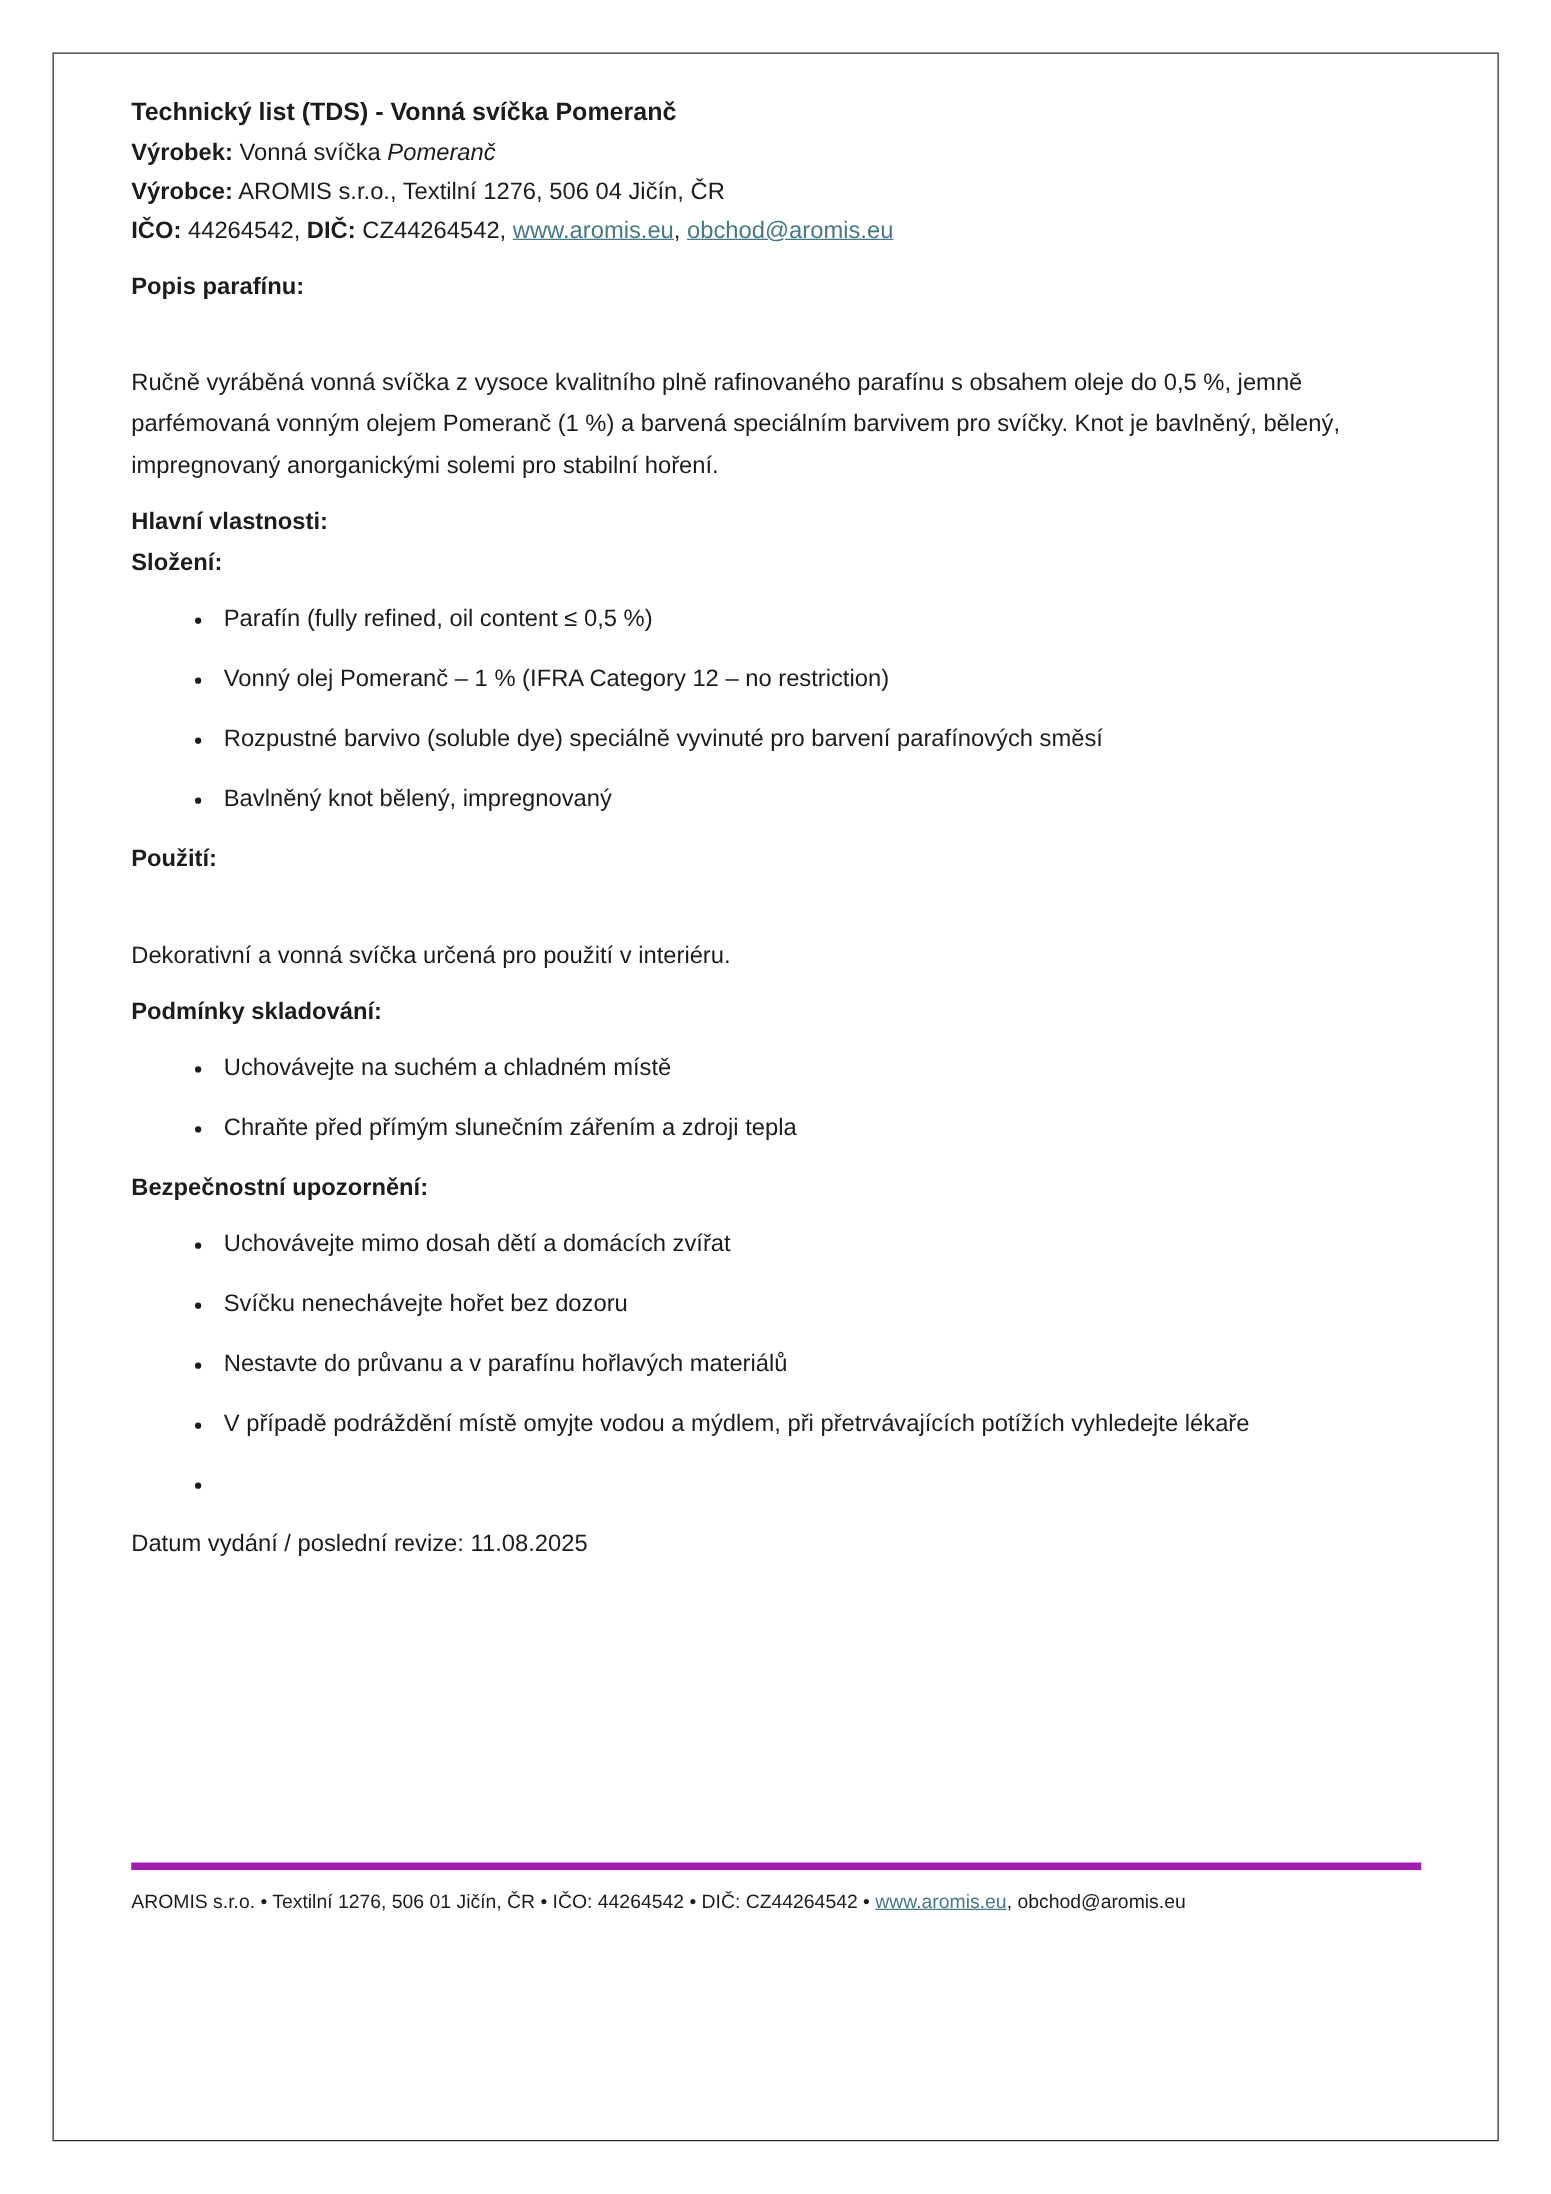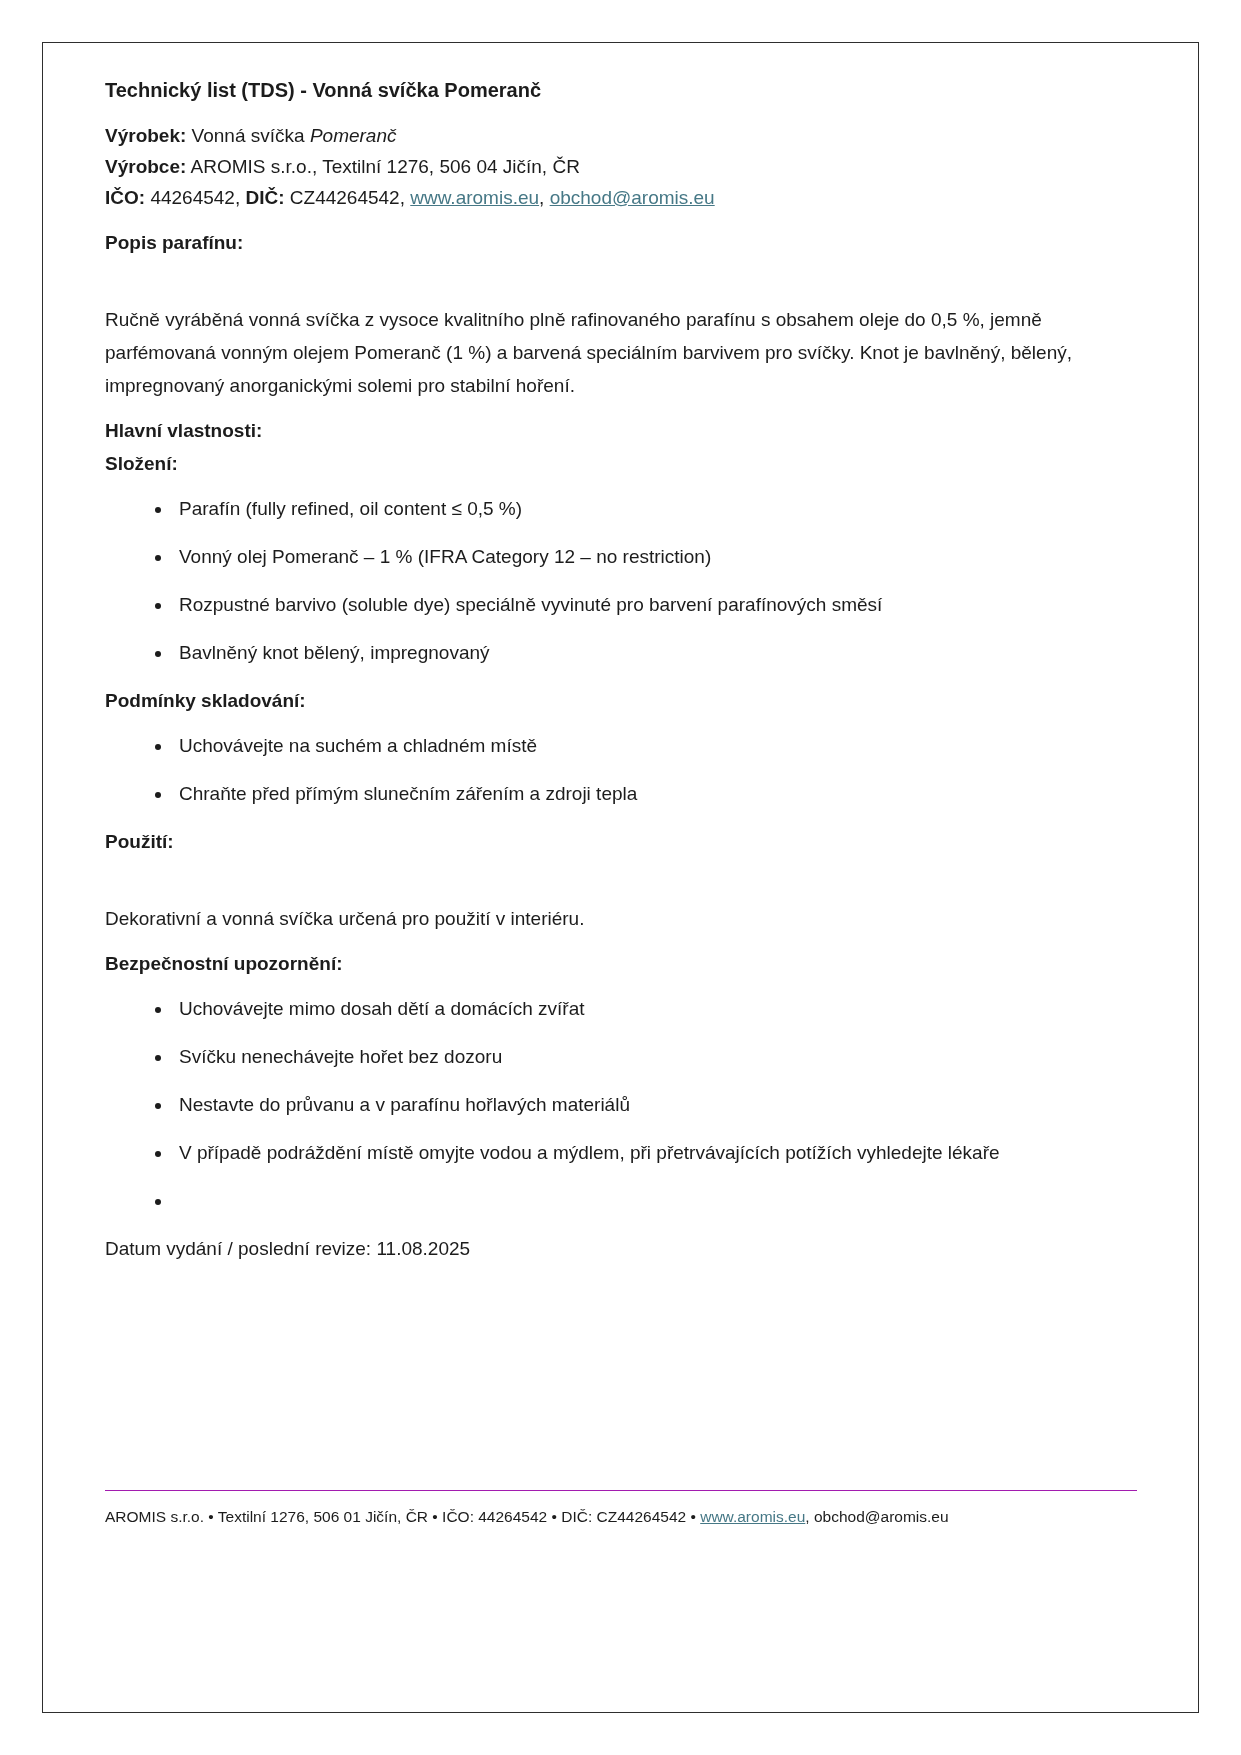--- a/index.html
+++ b/index.html
@@ -31,21 +31,20 @@
     left: 105px;
     top: 74px;
     width: 1032px;
     font-size: 19px;
     line-height: 33px;
   }
   .doc-title {
     font-size: 20px;
     font-weight: bold;
     line-height: 33px;
-    margin-bottom: 13px;
   }
   .info-block { margin-bottom: 13px; }
   .info-block p { line-height: 31px; }
   .section-heading {
     font-size: 19px;
     font-weight: bold;
     line-height: 33px;
   }
   p.body-text { margin-bottom: 12px; margin-top: 44px; }
   strong.inline-label { font-weight: bold; }
@@ -63,21 +62,21 @@
     margin-bottom: 15px;
     min-height: 33px;
     padding-left: 6px;
   }
   .revision-line { margin-top: 14px; }
   .footer {
     position: absolute;
     left: 105px;
     top: 1490px;
     width: 1032px;
-    border-top: 1px solid #a21caf;
+    border-top: 6px solid #a21caf;
     padding-top: 15px;
     font-size: 15.5px;
     line-height: 22px;
     color: #1c1c1c;
   }
 </style>
 </head>
 <body>
 
 <div class="page">
@@ -112,30 +111,30 @@
       <h2 class="section-heading">Složení:</h2>
       <ul class="bullet-list">
         <li>Parafín (fully refined, oil content ≤ 0,5 %)</li>
         <li>Vonný olej Pomeranč – 1 % (IFRA Category 12 – no restriction)</li>
         <li>Rozpustné barvivo (soluble dye) speciálně vyvinuté pro barvení parafínových směsí</li>
         <li>Bavlněný knot bělený, impregnovaný</li>
       </ul>
     </div>
 
     <div>
+      <h2 class="section-heading">Použití:</h2>
+      <p class="body-text">Dekorativní a vonná svíčka určená pro použití v interiéru.</p>
+    </div>
+
+    <div>
       <h2 class="section-heading">Podmínky skladování:</h2>
       <ul class="bullet-list">
         <li>Uchovávejte na suchém a chladném místě</li>
         <li>Chraňte před přímým slunečním zářením a zdroji tepla</li>
       </ul>
-    </div>
-
-    <div>
-      <h2 class="section-heading">Použití:</h2>
-      <p class="body-text">Dekorativní a vonná svíčka určená pro použití v interiéru.</p>
     </div>
 
     <div>
       <h2 class="section-heading">Bezpečnostní upozornění:</h2>
       <ul class="bullet-list">
         <li>Uchovávejte mimo dosah dětí a domácích zvířat</li>
         <li>Svíčku nenechávejte hořet bez dozoru</li>
         <li>Nestavte do průvanu a v parafínu hořlavých materiálů</li>
         <li>V případě podráždění místě omyjte vodou a mýdlem, při přetrvávajících potížích vyhledejte lékaře</li>
         <li></li>

